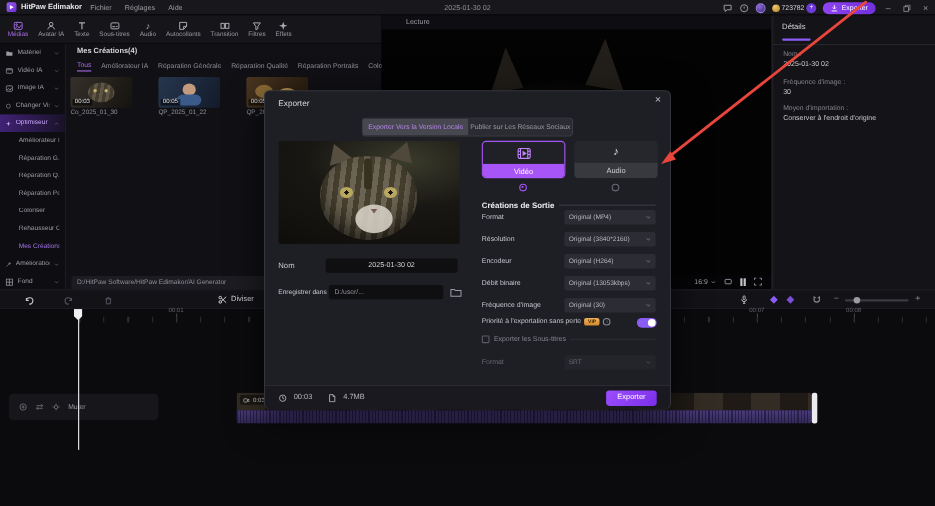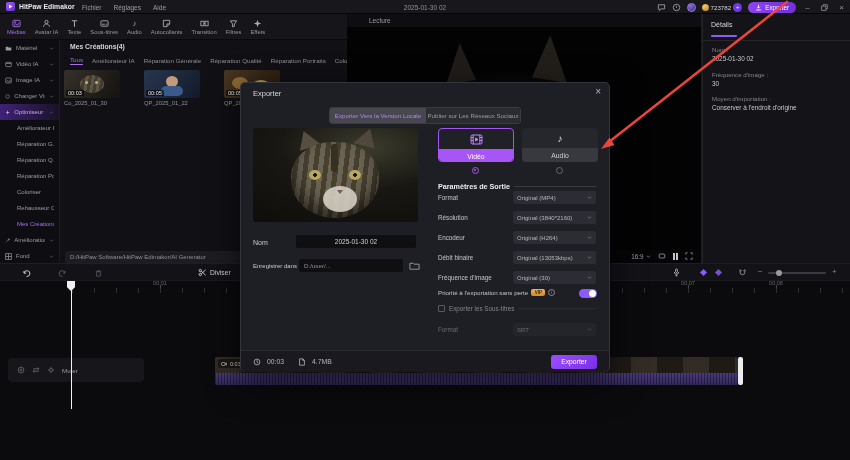--- a/index.html
+++ b/index.html
@@ -576,21 +576,21 @@
     <div class="card" style="left:281px;top:45px;background:#26262d">
       <div class="ica" style="color:#e0e0e5;font-size:10px">♪</div>
       <div class="cl nw" style="background:#38383f;color:#cfcfd4">Audio</div>
     </div>
     <div class="radio" style="left:231px;top:84px;border:1.5px solid #a855f7">
       <span style="position:absolute;left:1px;top:1px;width:2px;height:2px;border-radius:50%;background:#a855f7"></span>
     </div>
     <div class="radio" style="left:315px;top:84px;border:1.5px solid #6a6a72"></div>
 
     <div class="abs flex" style="left:197px;top:99px;width:158px;gap:4px">
-      <span class="nw" style="font-size:7.2px;font-weight:bold;color:#ececf0">Paramètres de Sortie</span>
+      <span class="nw" style="font-size:7.2px;font-weight:bold;color:#ececf0">Créations de Sortie</span>
       <span style="flex:1;height:1px;background:#3a3a42"></span>
     </div>
 
     <div class="slab nw" style="left:197px;top:111px">Format</div>
     <div class="dd" style="left:272px;top:108px">
       <span class="nw">Original (MP4)</span>
       <svg width="5" height="5" viewBox="0 0 10 10" fill="none" stroke="#8a8a90" stroke-width="1.4">
           <path d="M2 3.5l3 3 3-3"></path>
         </svg>
     </div>

